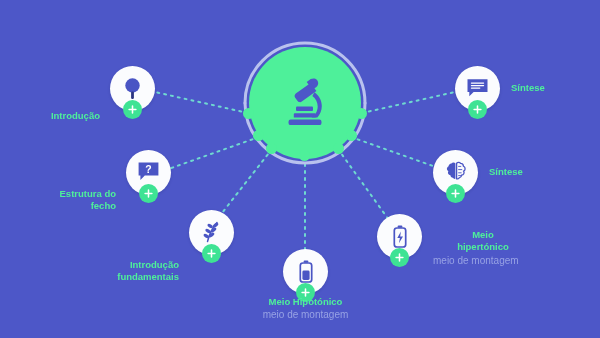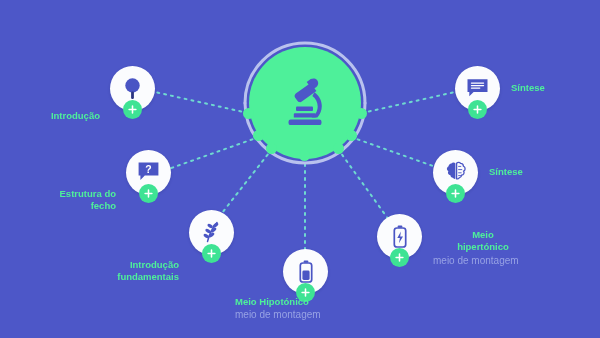--- a/index.html
+++ b/index.html
@@ -104,21 +104,21 @@
   .node-sublabel {
     position:absolute;
     color:#97a2e4;
     font-size:10px;
     font-weight:normal;
     line-height:11px;
     white-space:nowrap;
   }
   .lbl-right { text-align:left; }
   .lbl-left  { text-align:right;margin-top:28px; }
-  .lbl-center{ text-align:left; }
+  .lbl-center{ text-align:center; }
 </style>
 </head>
 <body>
 
 <div id="canvas">
 
 
   <svg id="links" viewBox="0 0 600 338">
     <g stroke="#6fd9d0" stroke-width="2" stroke-linecap="round" stroke-dasharray="2 5" fill="none">
 

